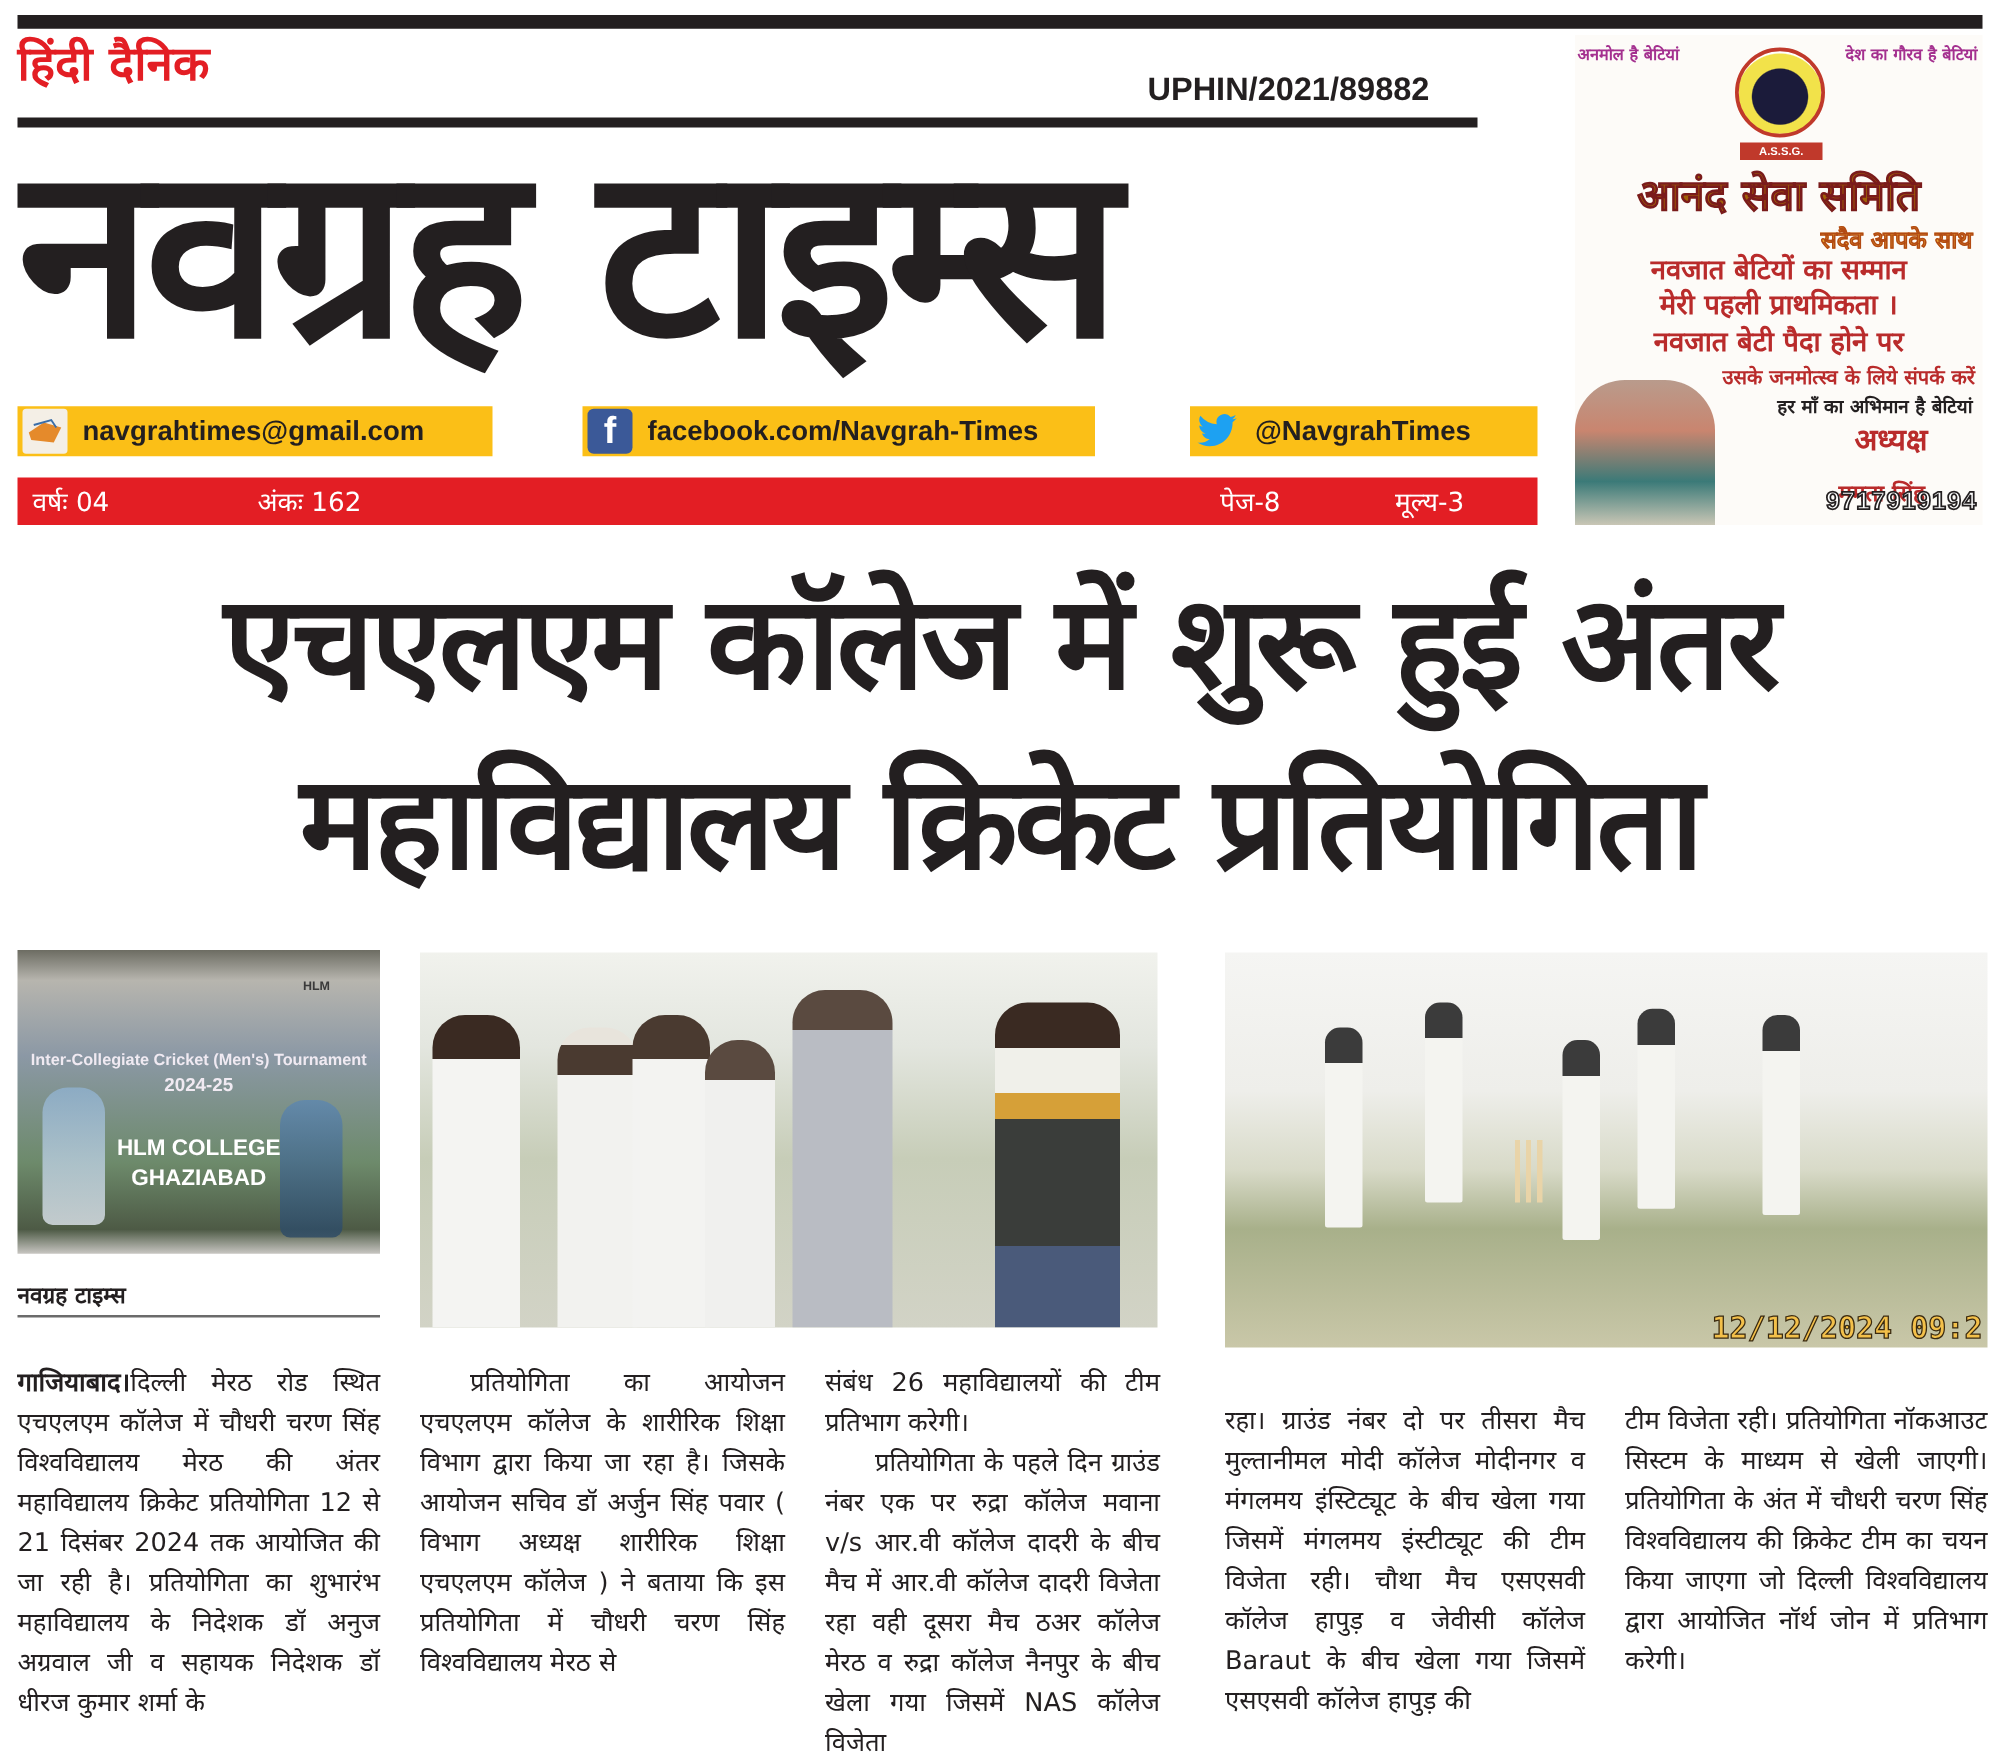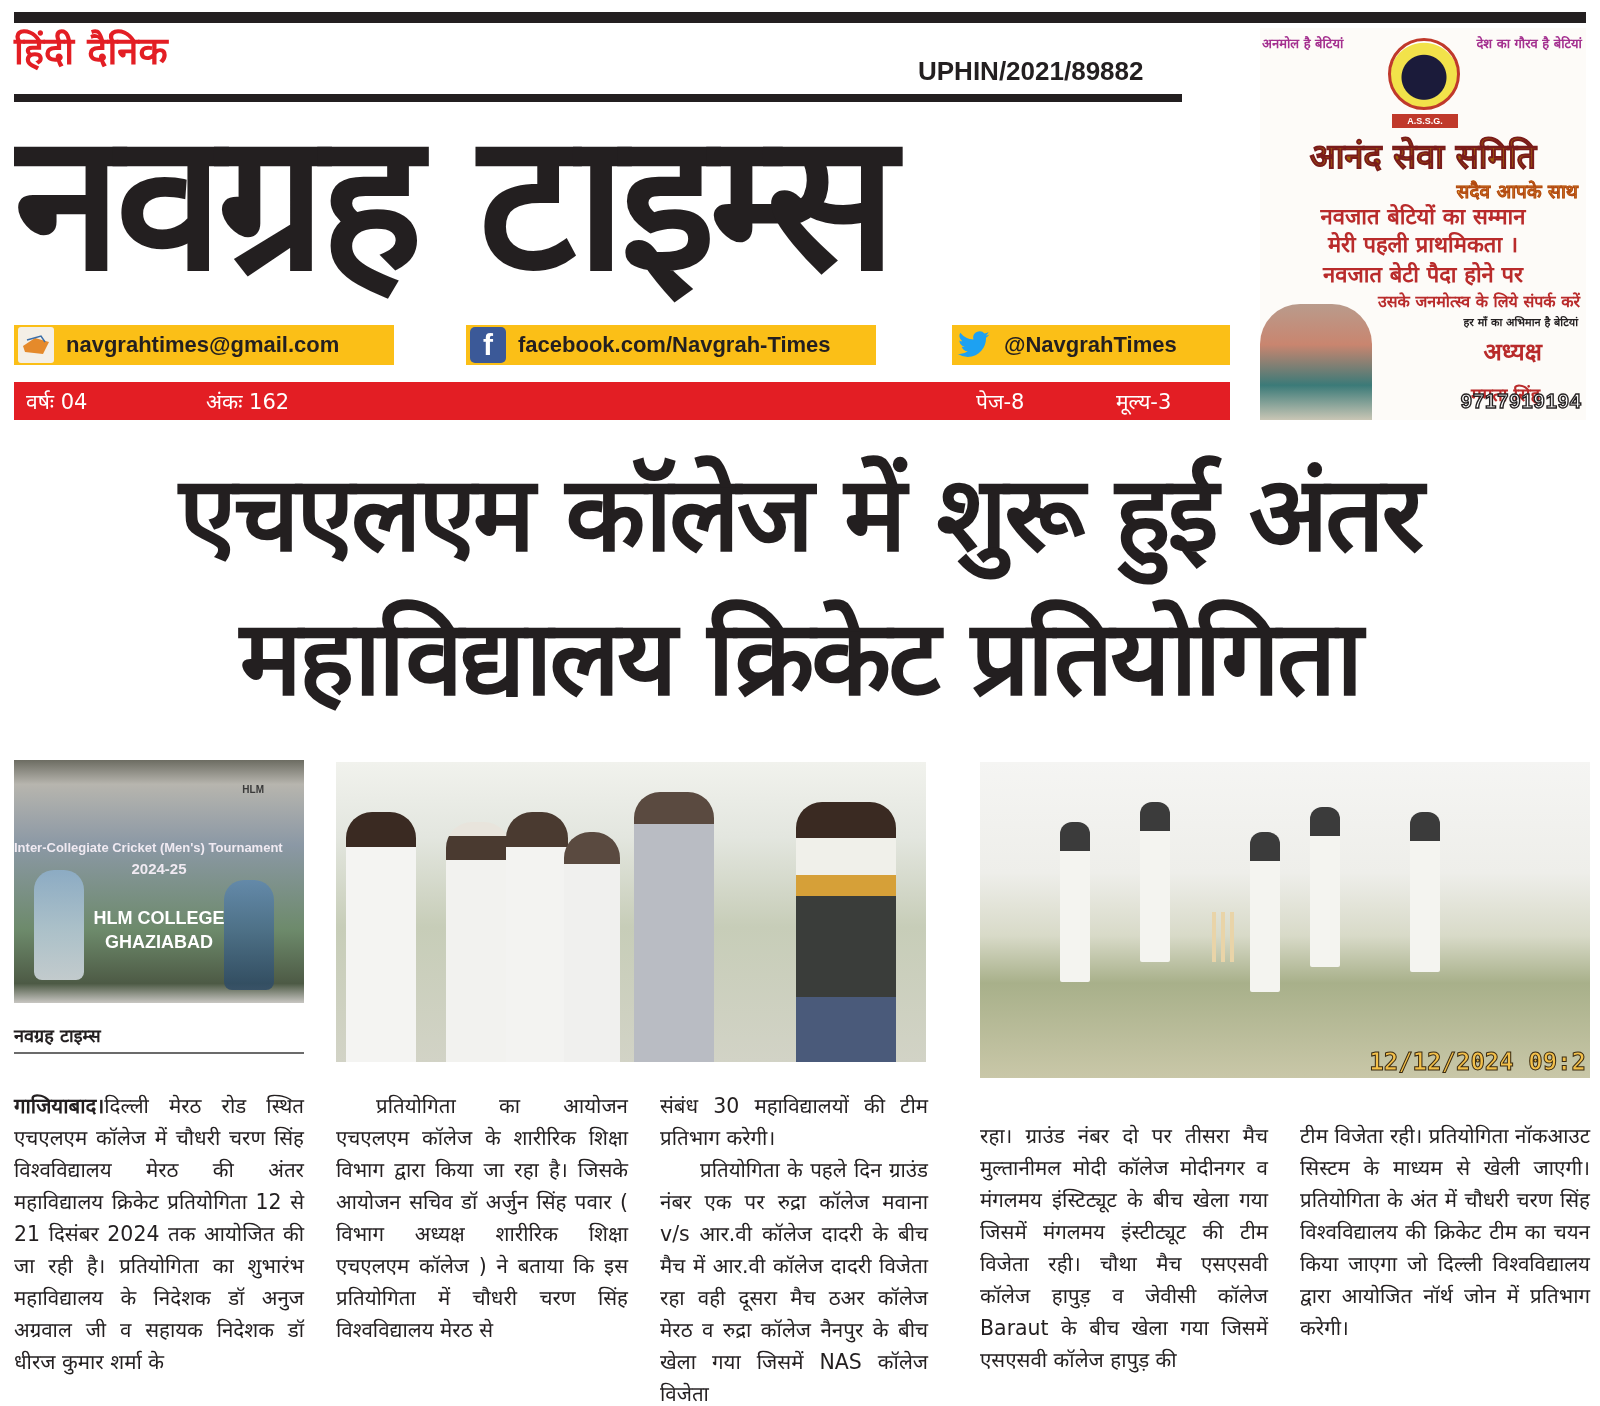--- a/index.html
+++ b/index.html
@@ -30,33 +30,33 @@
   .ad .t2 { position: absolute; right: 4px; top: 6px; font-size: 13px; color: #a4308f; font-weight: 700; }
   .ad .logo { position: absolute; left: 128px; top: 10px; width: 72px; height: 72px; border-radius: 50%; border: 3px solid #c0392b; background: radial-gradient(circle at 50% 55%, #1b1b3a 0 22px, #f2e24a 23px 34px, #ffffff 35px); }
   .ad .ribbon { position: absolute; left: 132px; top: 86px; width: 66px; height: 14px; background: #c0392b; color: #fff; font-size: 9px; text-align: center; line-height: 14px; font-weight: 700; font-family: "Liberation Sans", sans-serif; }
   .ad .org { position: absolute; left: 0; width: 326px; top: 104px; text-align: center; font-size: 34px; font-weight: 900; color: #a16207; -webkit-text-stroke: 1px #7a1b1b; }
   .ad .org-sub { position: absolute; right: 8px; top: 150px; font-size: 19px; font-weight: 800; color: #e7a230; -webkit-text-stroke: 0.5px #b24a13; }
   .ad .m1, .ad .m2, .ad .m3 { position: absolute; left: 0; width: 326px; text-align: center; font-size: 22px; font-weight: 800; color: #b92b2b; line-height: 1; }
   .ad .m1 { top: 178px; }
   .ad .m2 { top: 206px; }
   .ad .m3 { top: 236px; }
   .ad .m4 { position: absolute; right: 6px; top: 262px; font-size: 16px; font-weight: 700; color: #b92b2b; }
-  .ad .m5 { position: absolute; right: 8px; top: 286px; font-size: 11px; font-weight: 600; color: #231f20; }
+  .ad .m5 { position: absolute; right: 8px; top: 286px; font-size: 15px; font-weight: 600; color: #231f20; }
   .ad .m6 { position: absolute; right: 44px; top: 306px; font-size: 24px; font-weight: 900; color: #b92b2b; }
   .ad .m7 { position: absolute; right: 46px; top: 338px; font-size: 18px; font-weight: 800; color: #b92b2b; margin-top: 16px; }
   .ad .phone { position: absolute; right: 4px; top: 362px; font-size: 20px; font-weight: 900; color: #ffffff; -webkit-text-stroke: 1.4px #231f20; font-family: "Liberation Sans", sans-serif; letter-spacing: 1px; }
   .ad .photo { position: absolute; left: 0; top: 276px; width: 112px; height: 116px; background: linear-gradient(180deg, #b99b8c 0%, #c9856f 35%, #3b7a78 70%, #c9c6b5 100%); border-radius: 40px 40px 0 0; }
 
   .headline { position: absolute; left: 0; width: 1600px; text-align: center; font-size: 104px; font-weight: 900; line-height: 1; color: #231f20; letter-spacing: -3px; white-space: nowrap; }
   .hl1 { top: 462px; }
   .hl2 { top: 606px; }
 
   .photo1 { position: absolute; left: 14px; top: 760px; width: 290px; height: 243px; background: linear-gradient(180deg, #6c6c62 0%, #b7b5ae 10%, #8b98a5 35%, #6d8a6b 70%, #4d5a45 92%, #c8c6c2 100%); overflow: hidden; }
   .photo1 .b1 { position: absolute; left: 0; top: 46px; width: 290px; text-align: center; font-family: "Liberation Sans", sans-serif; font-weight: 700; font-size: 17px; color: #f0eaf2; }
-  .photo1 .b2 { position: absolute; left: 0; top: 80px; width: 290px; text-align: left; font-family: "Liberation Sans", sans-serif; font-weight: 700; font-size: 13px; color: #f0eaf2; }
+  .photo1 .b2 { position: absolute; left: 0; top: 80px; width: 290px; text-align: center; font-family: "Liberation Sans", sans-serif; font-weight: 700; font-size: 13px; color: #f0eaf2; }
   .photo1 .b3 { position: absolute; left: 0; top: 100px; width: 290px; text-align: center; font-family: "Liberation Sans", sans-serif; font-weight: 700; font-size: 15px; color: #f0eaf2; }
   .photo1 .b4 { position: absolute; left: 0; top: 148px; width: 290px; text-align: center; font-family: "Liberation Sans", sans-serif; font-weight: 700; font-size: 18px; color: #ffffff; }
   .photo1 .b5 { position: absolute; left: 0; top: 172px; width: 290px; text-align: center; font-family: "Liberation Sans", sans-serif; font-weight: 700; font-size: 18px; color: #ffffff; }
   .photo1 .b6 { position: absolute; left: 0; top: 24px; right: 40px; text-align: right; font-family: "Liberation Sans", sans-serif; font-weight: 700; font-size: 10px; color: #3a3a3a; }
   .photo1 .batL { position: absolute; left: 20px; top: 110px; width: 50px; height: 110px; background: linear-gradient(180deg,#8fb1cf,#dfe6ee); border-radius: 20px 20px 8px 8px; opacity: .8; }
   .photo1 .batR { position: absolute; right: 30px; top: 120px; width: 50px; height: 110px; background: linear-gradient(180deg,#5d87b0,#2a4865); border-radius: 20px 20px 8px 8px; opacity: .8; }
 
   .byline { position: absolute; left: 14px; top: 1023px; font-size: 18px; color: #231f20; font-weight: 600; }
   .byline-rule { position: absolute; left: 14px; top: 1052px; width: 290px; height: 2px; background: #6b6b6b; }
 
@@ -167,21 +167,21 @@
   <div class="stamp">12/12/2024 09:2</div>
 </div>
 
 <div class="col c1">
   <p><span class="dateline">गाजियाबाद।</span><span>दिल्ली मेरठ रोड स्थित एचएलएम कॉलेज में चौधरी चरण सिंह विश्वविद्यालय मेरठ की अंतर महाविद्यालय क्रिकेट प्रतियोगिता 12 से 21 दिसंबर 2024 तक आयोजित की जा रही है। प्रतियोगिता का शुभारंभ महाविद्यालय के निदेशक डॉ अनुज अग्रवाल जी व सहायक निदेशक डॉ धीरज कुमार शर्मा के</span></p>
 </div>
 <div class="col c2">
   <p class="indent">प्रतियोगिता का आयोजन एचएलएम कॉलेज के शारीरिक शिक्षा विभाग द्वारा किया जा रहा है। जिसके आयोजन सचिव डॉ अर्जुन सिंह पवार ( विभाग अध्यक्ष शारीरिक शिक्षा एचएलएम कॉलेज ) ने बताया कि इस प्रतियोगिता में चौधरी चरण सिंह विश्वविद्यालय मेरठ से</p>
 </div>
 <div class="col c3">
-  <p>संबंध 30 महाविद्यालयों की टीम प्रतिभाग करेगी।</p>
+  <p>संबंध 26 महाविद्यालयों की टीम प्रतिभाग करेगी।</p>
   <p class="indent">प्रतियोगिता के पहले दिन ग्राउंड नंबर एक पर रुद्रा कॉलेज मवाना v/s आर.वी कॉलेज दादरी के बीच मैच में आर.वी कॉलेज दादरी विजेता रहा वही दूसरा मैच ठअर कॉलेज मेरठ व रुद्रा कॉलेज नैनपुर के बीच खेला गया जिसमें NAS कॉलेज विजेता</p>
 </div>
 <div class="col c4">
   <p>रहा। ग्राउंड नंबर दो पर तीसरा मैच मुल्तानीमल मोदी कॉलेज मोदीनगर व मंगलमय इंस्टिट्यूट के बीच खेला गया जिसमें मंगलमय इंस्टीट्यूट की टीम विजेता रही। चौथा मैच एसएसवी कॉलेज हापुड़ व जेवीसी कॉलेज Baraut के बीच खेला गया जिसमें एसएसवी कॉलेज हापुड़ की</p>
 </div>
 <div class="col c5">
   <p>टीम विजेता रही। प्रतियोगिता नॉकआउट सिस्टम के माध्यम से खेली जाएगी। प्रतियोगिता के अंत में चौधरी चरण सिंह विश्वविद्यालय की क्रिकेट टीम का चयन किया जाएगा जो दिल्ली विश्वविद्यालय द्वारा आयोजित नॉर्थ जोन में प्रतिभाग करेगी।</p>
 </div>
 
 </body></html>

